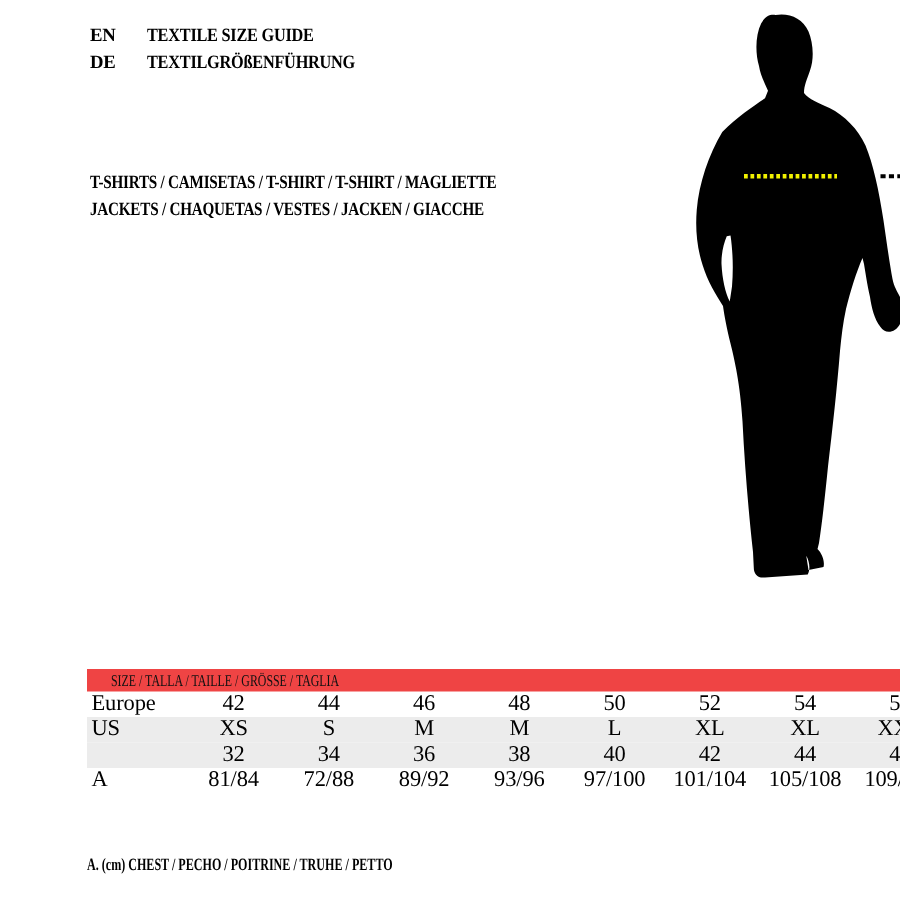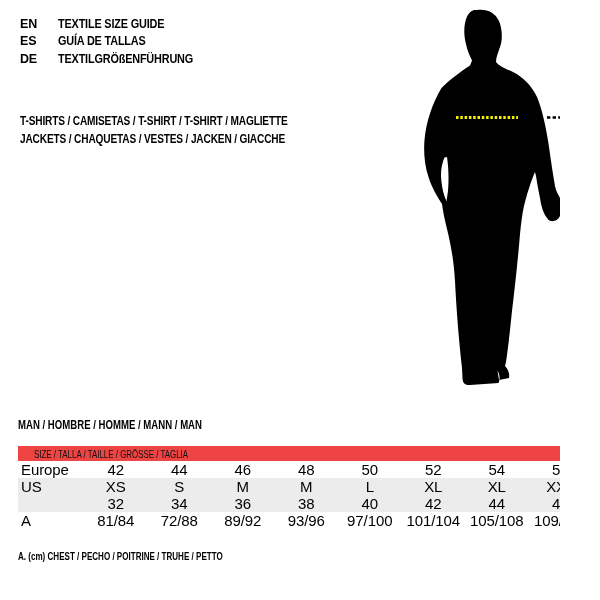--- a/index.html
+++ b/index.html
@@ -1,18 +1,18 @@
 <!DOCTYPE html>
 <html><head>
 <meta charset="utf-8">
 <style>
   html,body{margin:0;padding:0;background:#fff;}
   .canvas{
     position:relative;width:560px;height:600px;background:#ffffff;
-    font-family:Liberation Sans, sans-serif;color:#000;overflow:hidden;
+    font-family:Liberation Serif, serif;color:#000;overflow:hidden;margin-left:40px;
   }
   
   .cnd{display:inline-block;transform-origin:0 50%;white-space:nowrap;}
   .sx87{transform:scaleX(0.87);}
   .sx81{transform:scaleX(0.81);}
   .sx80{transform:scaleX(0.80);}
   .sx72{transform:scaleX(0.72);}
   .sx70{transform:scaleX(0.70);}
 
   
@@ -41,35 +41,31 @@
   }
   .trow{
     display:grid;grid-template-columns:66px repeat(8,1fr);
     height:17px;align-items:center;font-size:15px;letter-spacing:-0.1px;
   }
   .trow.stripe{background:#ececec;}
   .trow .rlabel{text-align:left;padding-left:3px;}
   .trow .cell{text-align:center;}
 
   
-  .footnote{position:absolute;left:18px;top:549px;font-size:11.5px;font-weight:700;height:14px;display:flex;align-items:center;}
+  .footnote{position:absolute;left:18px;top:570px;font-size:11.5px;font-weight:700;height:14px;display:flex;align-items:center;}
 </style>
 </head>
 <body>
 
 <div class="canvas">
 
   <section class="lang-list">
     <div class="lang-row">
       <span class="code">EN</span>
       <span class="cnd sx87">TEXTILE SIZE GUIDE</span>
-    </div>
-    <div class="lang-row">
-      <span class="code">ES</span>
-      <span class="cnd sx87">GUÍA DE TALLAS</span>
     </div>
     <div class="lang-row">
       <span class="code">DE</span>
       <span class="cnd sx87">TEXTILGRÖßENFÜHRUNG</span>
     </div>
   </section>
 
   <section class="categories">
     <div class="cat-line">
       <span class="cnd sx81">T-SHIRTS / CAMISETAS / T-SHIRT / T-SHIRT / MAGLIETTE</span>
@@ -122,23 +118,20 @@
              C448.5 167 449 179 448 191
              L446.5 201
              C443.5 195 441.5 186 441 176
              C440.8 169 442.5 162 444.5 157.5
              Z" fill="#000000"></path>
     <line x1="456" y1="117.5" x2="518" y2="117.5" stroke-width="3" stroke-dasharray="2.5 1.8" stroke="#f2f200"></line>
     <line x1="547" y1="117.5" x2="560" y2="117.5" stroke-width="2.6" stroke-dasharray="3.4 2.2" stroke="#000000"></line>
   </svg>
   <span class="measure-label">A</span>
 
-  <div class="man-label">
-    <span class="cnd sx80">MAN / HOMBRE / HOMME / MANN / MAN</span>
-  </div>
 
   <div class="size-table">
     <div class="thead">
       <span class="cnd sx72">SIZE / TALLA / TAILLE / GRÖSSE / TAGLIA</span>
     </div>
 
     <div class="trow">
       <span class="rlabel">Europe</span>
       <span class="cell">42</span>
       <span class="cell">44</span>

